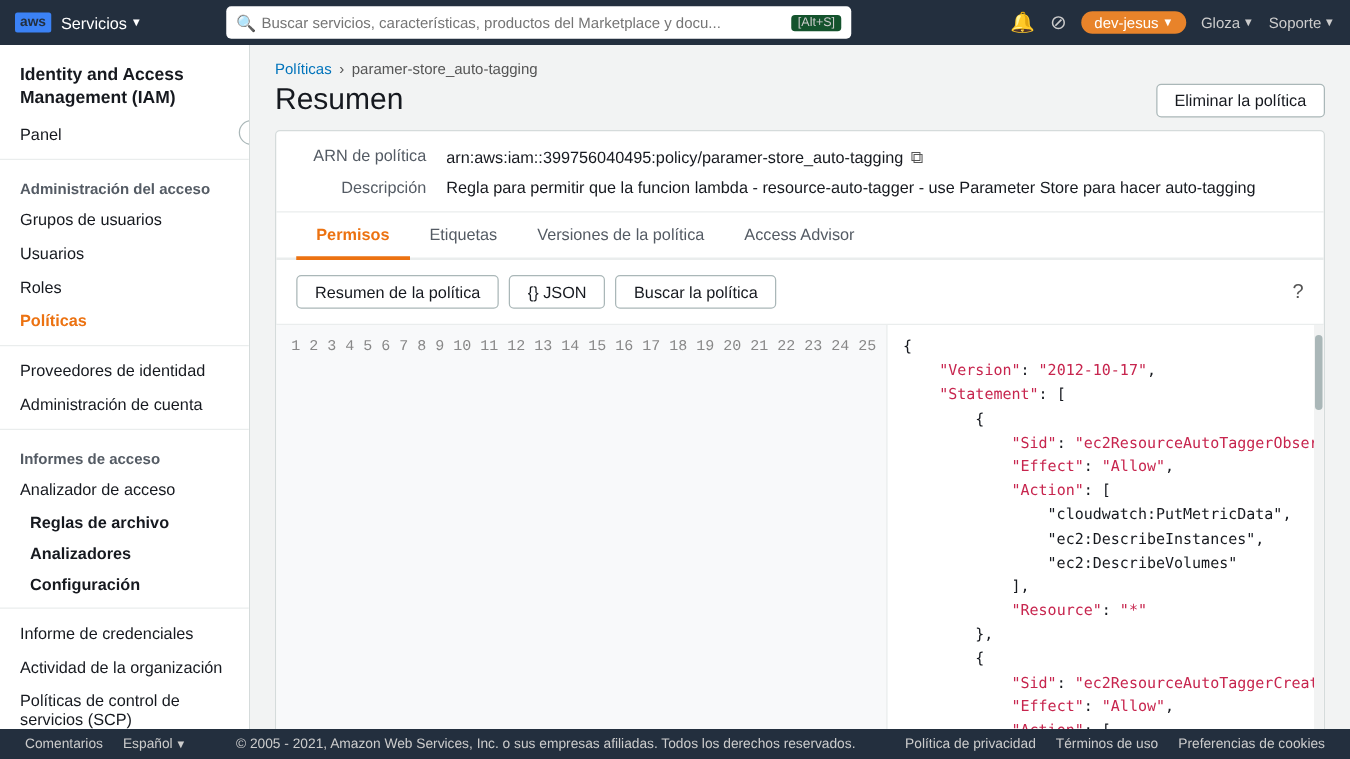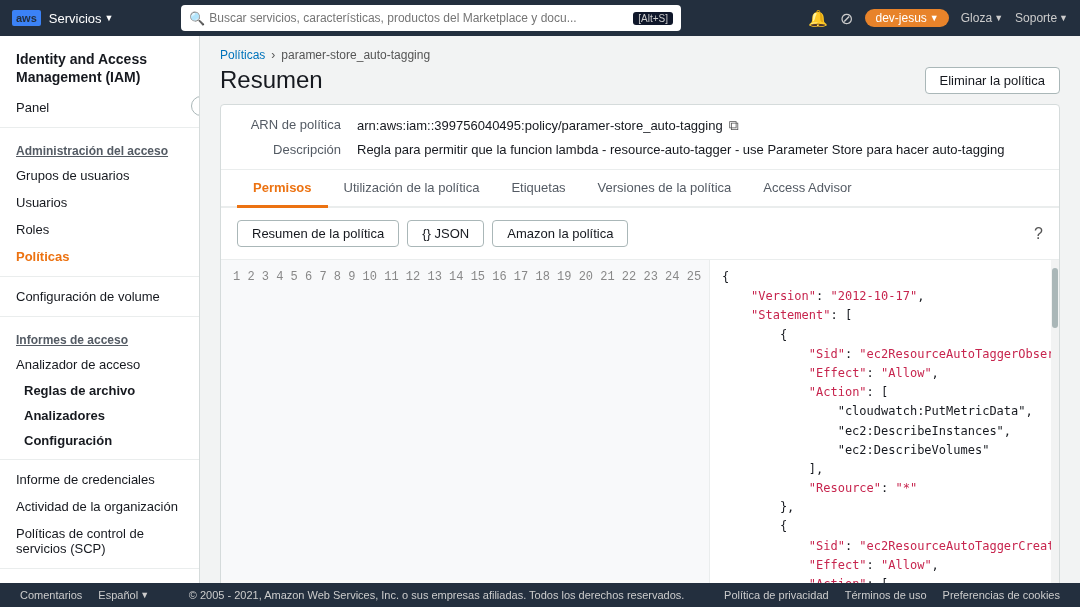--- a/index.html
+++ b/index.html
@@ -29,21 +29,21 @@
     }
     .nav-search {
       flex: 1; max-width: 500px; margin: 0 auto;
       background: #fff; border-radius: 4px;
       display: flex; align-items: center; padding: 0 8px; height: 26px;
     }
     .nav-search input {
       border: none; outline: none; width: 100%; font-size: 12px; color: #555;
     }
     .nav-shortcut {
-      background: #0f172a; color: #ccc; font-size: 10px; padding: 1px 5px; border-radius: 3px; margin-left: 4px;
+      background: #14532d; color: #ccc; font-size: 10px; padding: 1px 5px; border-radius: 3px; margin-left: 4px;
     }
     .nav-right {
       display: flex; align-items: center; gap: 12px; margin-left: auto;
     }
     .nav-icon { color: #ccc; font-size: 16px; cursor: pointer; }
     .nav-user {
       background: #e8832a; color: #fff; font-size: 12px;
       padding: 2px 10px; border-radius: 12px; cursor: pointer;
       display: flex; align-items: center; gap: 3px; justify-content: center;
     }
@@ -76,21 +76,20 @@
     .sidebar-collapse-btn {
       position: absolute; right: -12px; top: 60px;
       background: #fff; border: 1px solid #aab7b8; border-radius: 50%;
       width: 20px; height: 20px; display: flex; align-items: center; justify-content: center;
       cursor: pointer; font-size: 10px; color: #555;
     }
     .sidebar-section-label {
       padding: 10px 16px 4px;
       font-size: 12px; font-weight: 700; color: #545b64;
       text-transform: none;
-      text-decoration: underline;
     }
     .sidebar-item {
       padding: 6px 16px;
       font-size: 13px; color: #16191f;
       cursor: pointer;
       display: block;
     }
     .sidebar-item.active { color: #ec7211; font-weight: 600; }
     .sidebar-subitem {
       padding: 5px 24px;
@@ -291,21 +290,24 @@
     <div class="sidebar-item">
       <span>Roles</span>
     </div>
     <div class="sidebar-item active">
       <span>Políticas</span>
     </div>
 
     <div class="sidebar-divider"></div>
 
     <div class="sidebar-item">
-      <span>Configuración de volume</span>
+      <span>Proveedores de identidad</span>
+    </div>
+    <div class="sidebar-item">
+      <span>Administración de cuenta</span>
     </div>
 
     <div class="sidebar-divider"></div>
 
     <div class="sidebar-section-label">Informes de acceso</div>
     <div class="sidebar-item">
       <span>Analizador de acceso</span>
     </div>
     <div class="sidebar-subitem">
       <span>Reglas de archivo</span>
@@ -362,39 +364,36 @@
         <div class="meta-value">
           <span>Regla para permitir que la funcion lambda - resource-auto-tagger - use Parameter Store para hacer auto-tagging</span>
         </div>
       </div>
 
       <div class="tabs">
         <div class="tab active">
           <span>Permisos</span>
         </div>
         <div class="tab">
-          <span>Utilización de la política</span>
-        </div>
-        <div class="tab">
           <span>Etiquetas</span>
         </div>
         <div class="tab">
           <span>Versiones de la política</span>
         </div>
         <div class="tab">
           <span>Access Advisor</span>
         </div>
       </div>
 
       <div class="policy-controls">
         <button class="policy-btn">Resumen de la política</button>
         <button class="json-btn">
           <span>{} JSON</span>
         </button>
-        <button class="policy-btn">Amazon la política</button>
+        <button class="policy-btn">Buscar la política</button>
         <button class="help-btn">?</button>
       </div>
 
       <div class="code-area">
         <div class="line-numbers" id="line-nums">1
 2
 3
 4
 5
 6

